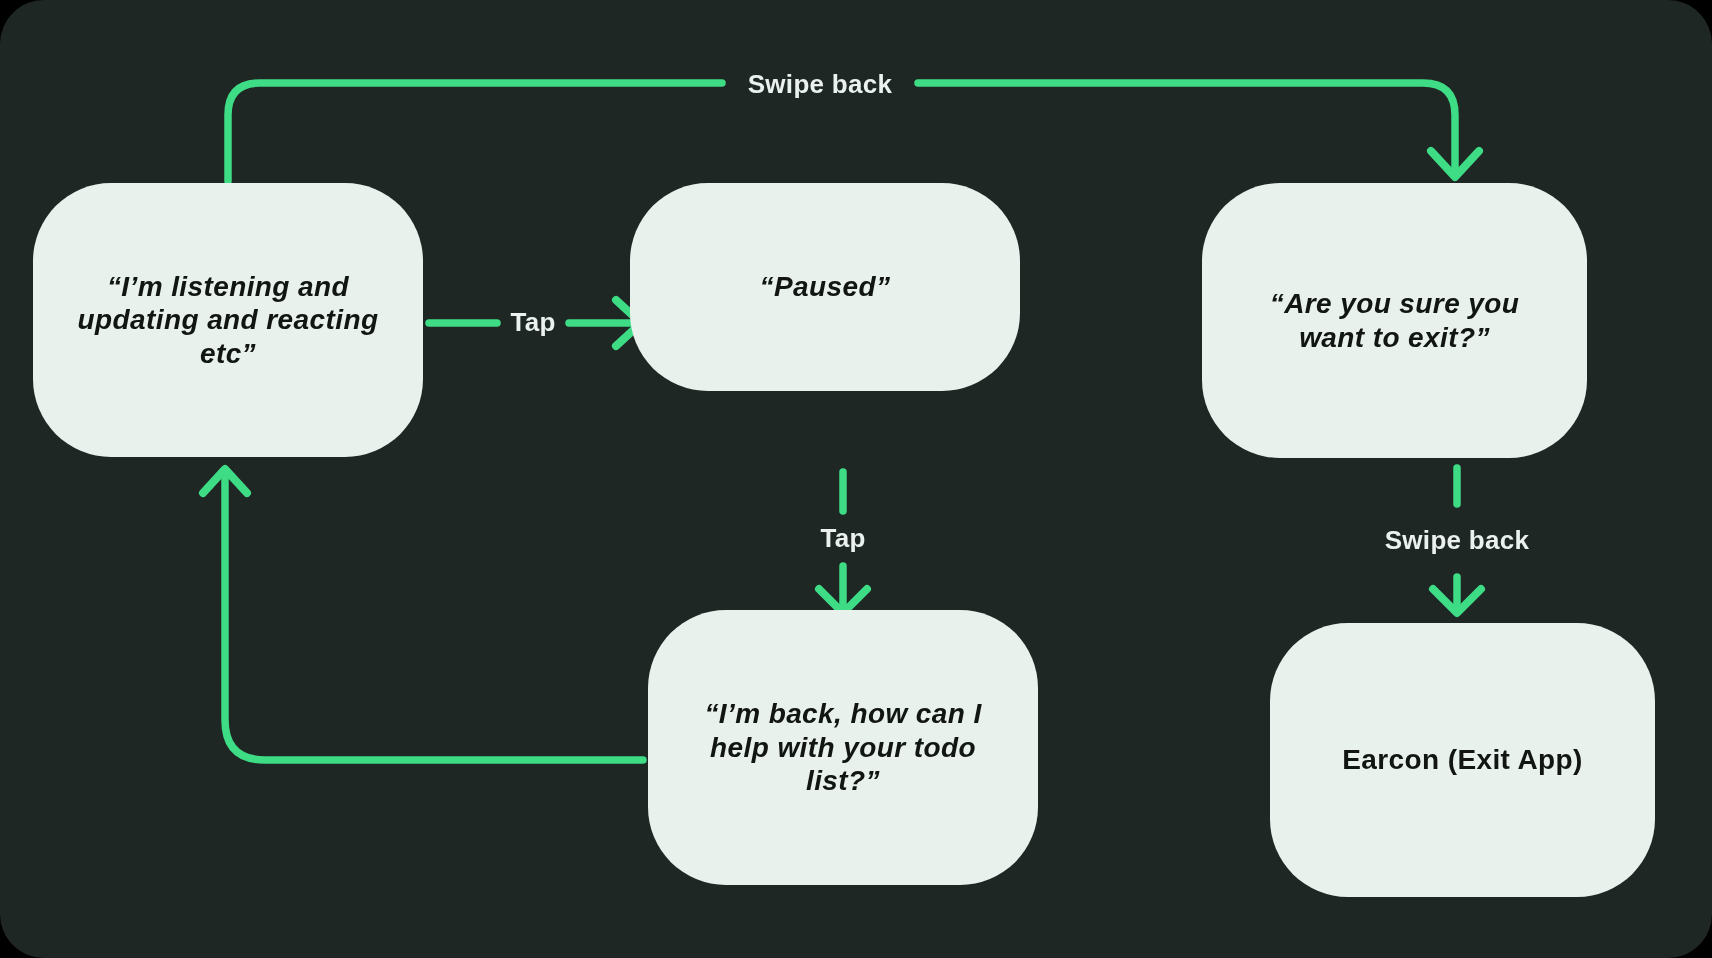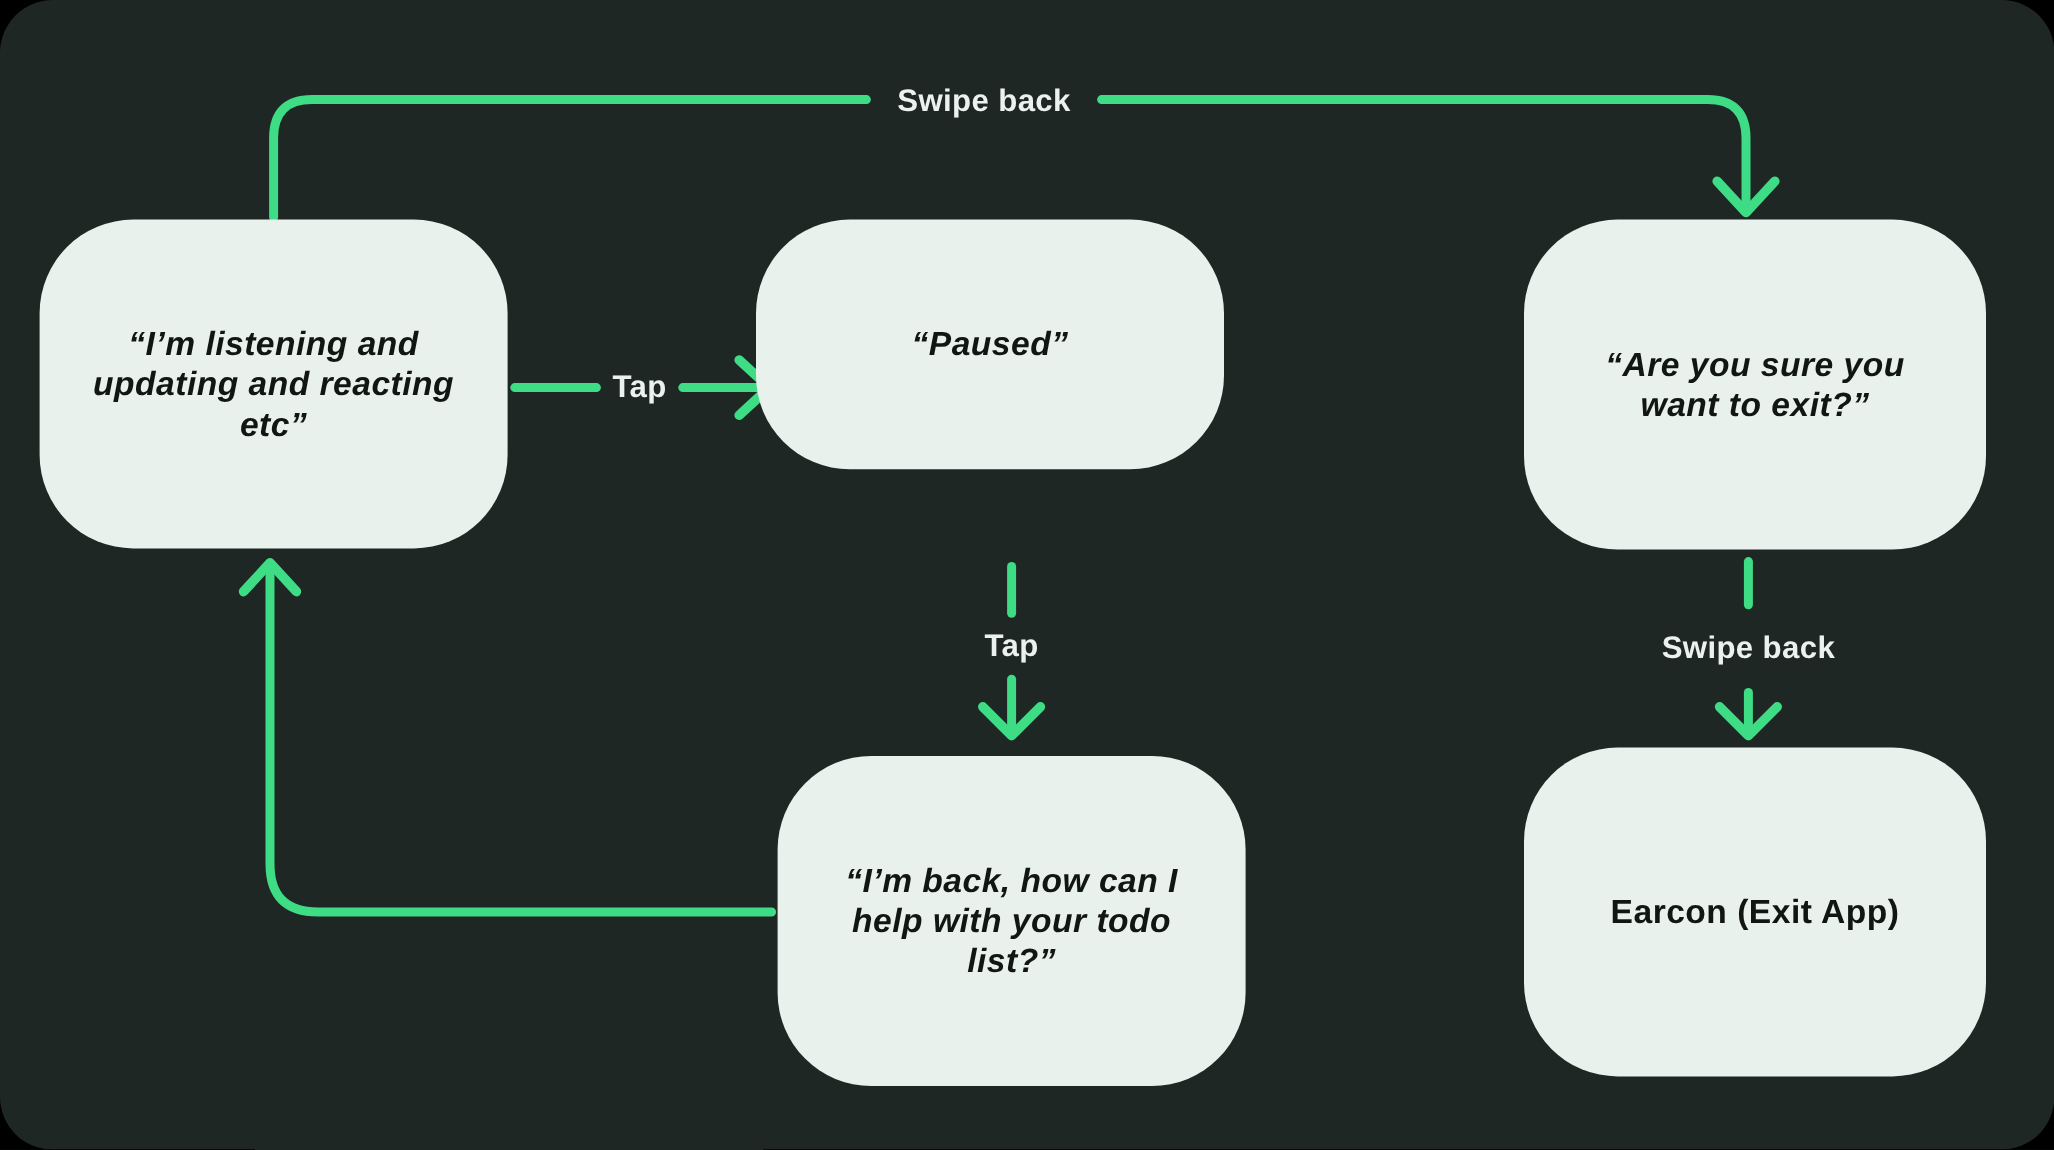--- a/index.html
+++ b/index.html
@@ -99,26 +99,26 @@
   <div class="node" style="left:33px; top:183px; width:390px; height:274px;">
     <span class="node-text italic">“I’m listening and
 updating and reacting
 etc”</span>
   </div>
 
   <div class="node" style="left:630px; top:183px; width:390px; height:208px;">
     <span class="node-text italic">“Paused”</span>
   </div>
 
-  <div class="node" style="left:1270px; top:183px; width:385px; height:275px;">
+  <div class="node" style="left:1202px; top:183px; width:385px; height:275px;">
     <span class="node-text italic">“Are you sure you
 want to exit?”</span>
   </div>
 
-  <div class="node" style="left:648px; top:630px; width:390px; height:275px;">
+  <div class="node" style="left:648px; top:610px; width:390px; height:275px;">
     <span class="node-text italic">“I’m back, how can I
 help with your todo
 list?”</span>
   </div>
 
   <div class="node" style="left:1270px; top:623px; width:385px; height:274px;justify-content:center;">
     <span class="node-text">Earcon (Exit App)</span>
   </div>
 
   <div class="edge-label" style="left:820px; top:84px;">Swipe back</div>

